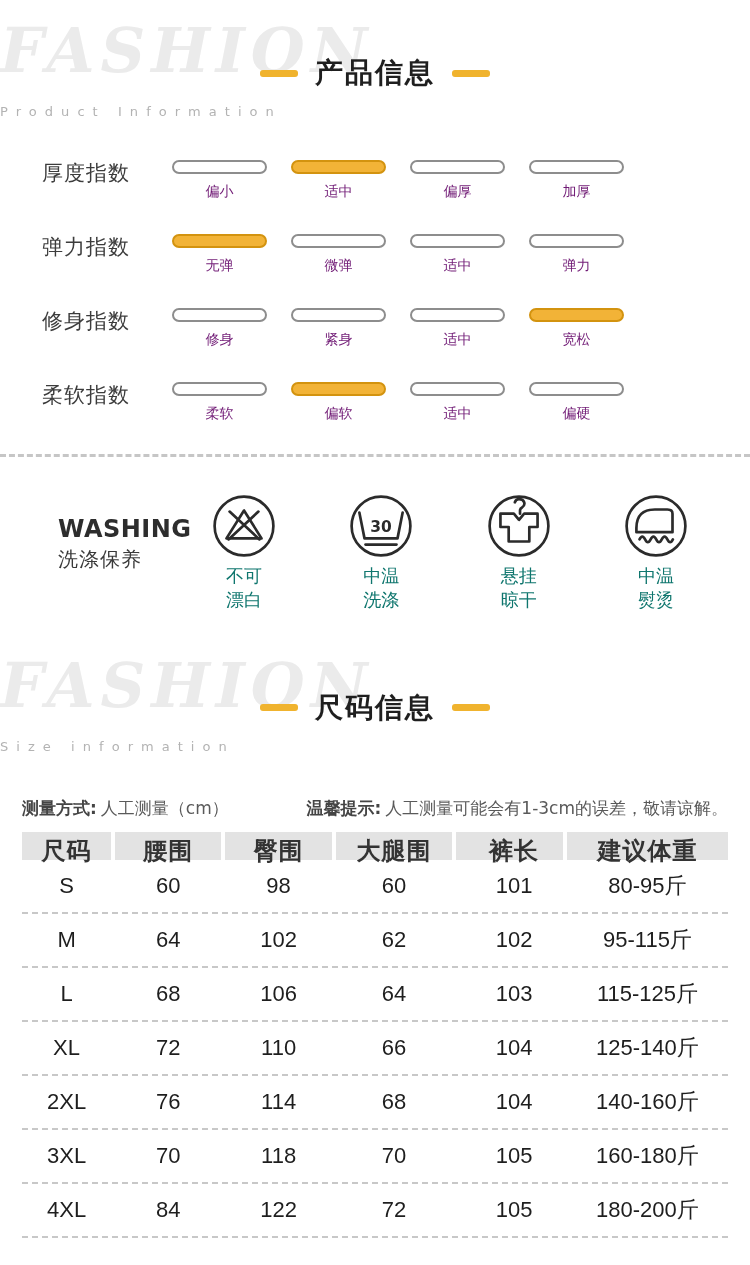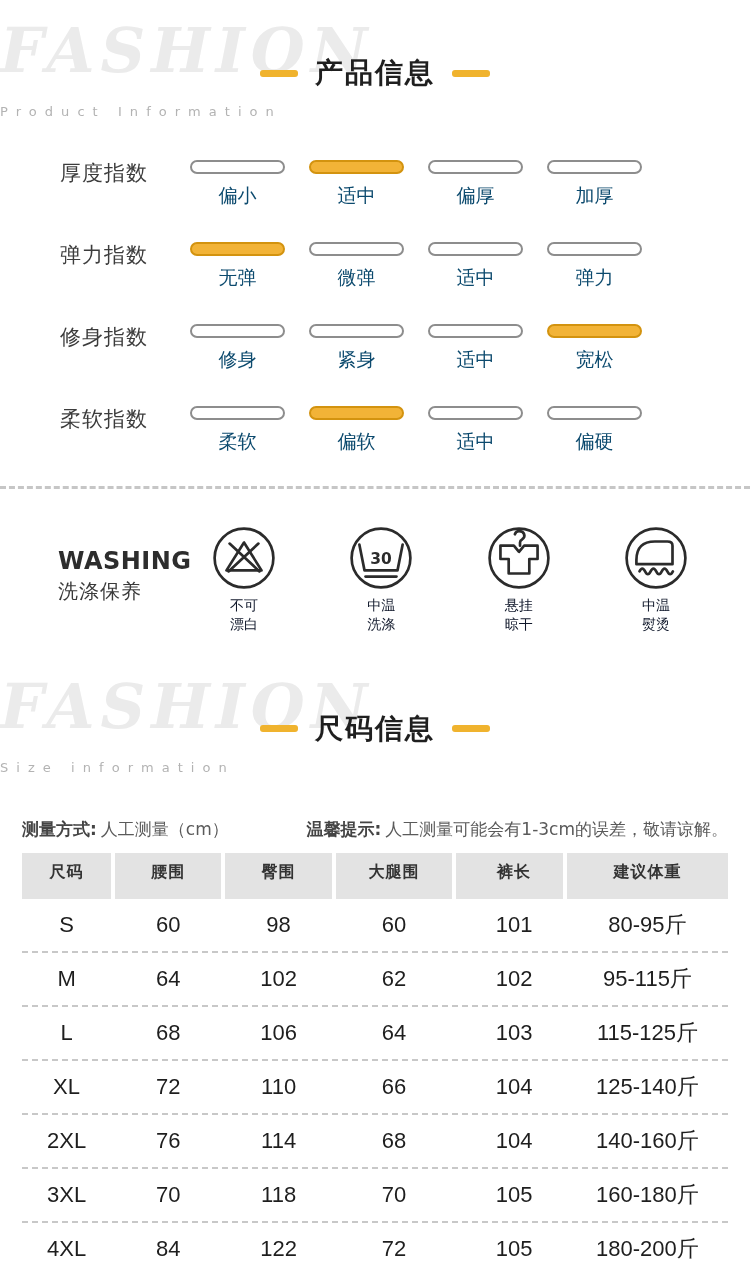--- a/index.html
+++ b/index.html
@@ -14,51 +14,51 @@
     font-size:62px; letter-spacing:6px; color:#ebebeb; user-select:none; white-space:nowrap;
   }
   .title-row { position:absolute; top:54px; left:0; width:100%; display:flex; align-items:center; justify-content:center; }
   .title-dash { width:38px; height:7px; border-radius:3px; background:#F0B32E; }
   .sec-title { font-size:28px; font-weight:bold; color:#1f1f1f; margin:0 17px; letter-spacing:2px; }
   .sec-subtitle { position:absolute; top:104px; left:0; width:100%; text-align:left;
     font-size:13px; color:#b3b3b3; letter-spacing:0.62em; white-space:nowrap; }
 
   
   .index-block { margin-top:20px; }
-  .index-row { display:flex; align-items:flex-start; padding-left:60px; margin-bottom:31px; }
+  .index-row { display:flex; align-items:flex-start; padding-left:42px; margin-bottom:31px; }
   .index-row-label { width:118px; font-size:21px; font-weight:500; color:#3c3c3c; padding-top:1px; letter-spacing:1px; }
   .opts { display:flex; }
   .opt { width:119px; text-align:center; }
   .bar { width:95px; height:14px; margin:2px auto 0; border:2px solid #8d8d8d; border-radius:8px; background:#fff; }
   .opt.active .bar { background:#F2B337; border-color:#D3930F; }
-  .opt-label { margin-top:9px; font-size:19px; color:#0c4a6e; }
+  .opt-label { margin-top:9px; font-size:14px; color:#701a75; }
 
   
   .divider { border:none; border-top:3px dashed #c6c6c6; margin:4px 0 0; }
 
   
   .washing { display:flex; align-items:flex-start; padding:36px 36px 0 58px; }
   .wash-label { width:128px; padding-top:22px; }
   .wash-label-en { font-size:24px; font-weight:bold; color:#2d2d2d; letter-spacing:0.5px; }
   .wash-label-cn { font-size:20px; color:#3a3a3a; margin-top:3px; letter-spacing:1px; }
   .wash-items { flex:1; display:flex; justify-content:space-between; padding:0 6px; }
   .wash-item { width:104px; text-align:center; }
   .wash-item svg { width:66px; height:66px; display:block; margin:0 auto; }
-  .wash-text { margin-top:5px; font-size:14px; color:#0f172a; line-height:1.35; }
+  .wash-text { margin-top:5px; font-size:18px; color:#0f766e; line-height:1.35; }
 
   
   .meta-row { display:flex; justify-content:space-between; align-items:baseline; padding:0 22px; margin-top:24px; }
   .meta-left, .meta-right { font-size:17px; color:#5a5a5a; }
   .meta-bold { font-weight:bold; color:#444; margin-right:4px; }
 
   
   .size-table { margin:12px 22px 0; }
   .thead { display:flex; gap:4px; }
-  .th { background:#E3E3E3; height:46px; line-height:38px; text-align:center;
-        font-size:16px; font-weight:bold; color:#333; letter-spacing:1px; }
+  .th { background:#E3E3E3; height:28px; line-height:38px; text-align:center;
+        font-size:24px; font-weight:bold; color:#333; letter-spacing:1px; }
   .trow { display:flex; gap:4px; height:54px; align-items:center; border-bottom:2px dashed #c8c8c8; }
   .td { text-align:center; font-size:22px; color:#1e1e1e;
         font-family:"Liberation Sans","DejaVu Sans",sans-serif; }
   .c0 { width:13%; } .c1 { width:15.5%; } .c2 { width:15.5%; }
   .c3 { width:17%; } .c4 { width:15.5%;padding-left:9px; } .c5 { width:23.5%; }
 </style>
 </head>
 <body>
 
 <div class="page">

